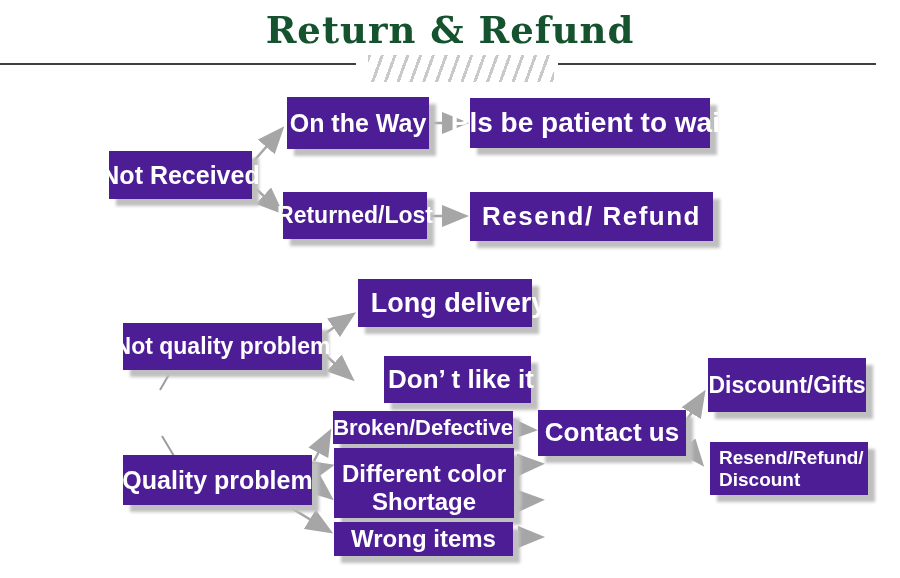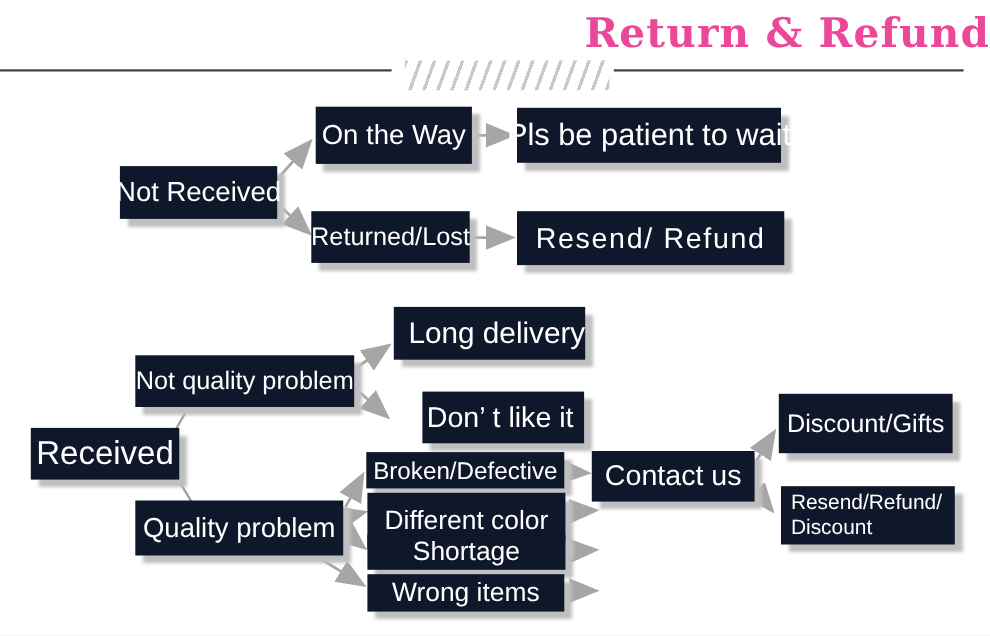--- a/index.html
+++ b/index.html
@@ -2,45 +2,45 @@
 <html><head>
 <meta charset="utf-8">
 <style>
   html,body{margin:0;padding:0;background:#e8e8e8;}
   #canvas{
     position:relative;width:900px;height:578px;background:#ffffff;
     overflow:hidden;font-family:"Liberation Sans",sans-serif;
   }
   
   .page-title{
-    position:absolute;top:8px;left:0;width:100%;text-align:right;
+    position:absolute;top:8px;left:0;width:100%;text-align:center;
     font-family:"DejaVu Serif","Liberation Serif",serif;
-    font-weight:bold;font-size:37px;color:#ec4899;letter-spacing:1px;
+    font-weight:bold;font-size:37px;color:#14532d;letter-spacing:1px;
   }
   .rule{position:absolute;top:63px;height:2px;background:#3f3f3f;}
   .rule-left{left:0;width:356px;}
   .rule-right{left:558px;width:318px;}
   .hatch{
     position:absolute;left:368px;top:55px;width:186px;height:27px;
     background:repeating-linear-gradient(110deg,#c9c9c9 0 3px,transparent 3px 12px);
   }
   
   .node{
-    position:absolute;background:#0f172a;color:#ffffff;
+    position:absolute;background:#4c1d95;color:#ffffff;
     display:flex;align-items:center;justify-content:center;
-    box-shadow:7px 7px 3px #bfbfbf;line-height:1.05;white-space:nowrap;
+    box-shadow:7px 7px 3px #bfbfbf;line-height:1.05;white-space:nowrap;font-weight:bold;
   }
   .n-not-received   {left:109px;top:151px;width:143px;height:48px;font-size:25px;}
   .n-on-the-way     {left:287px;top:97px; width:142px;height:52px;font-size:25px;}
   .n-pls-wait       {left:470px;top:98px; width:240px;height:50px;font-size:28px;}
   .n-returned-lost  {left:283px;top:192px;width:144px;height:47px;font-size:23px;align-items:center;}
   .n-resend-refund  {left:470px;top:192px;width:243px;height:49px;font-size:26px;letter-spacing:1.5px;}
   .n-received       {left:28px; top:389px;width:135px;height:47px;font-size:30px;}
   .n-not-quality    {left:123px;top:323px;width:199px;height:47px;font-size:23px;}
-  .n-long-delivery  {left:358px;top:279px;width:147px;height:48px;font-size:27px;justify-content:flex-end;padding-left:27px;}
+  .n-long-delivery  {left:358px;top:279px;width:147px;height:48px;font-size:27px;justify-content:center;padding-left:27px;}
   .n-dont-like      {left:360px;top:356px;width:147px;height:47px;font-size:26px;justify-content:flex-start;padding-left:4px;width:143px;margin-left:24px;}
   .n-quality-problem{left:123px;top:455px;width:189px;height:50px;font-size:25px;}
   .n-broken         {left:333px;top:411px;width:180px;height:33px;font-size:22px;}
   .n-diff-color     {left:334px;top:448px;width:180px;height:51px;font-size:24px;}
   .n-shortage       {left:334px;top:486px;width:180px;height:32px;font-size:24px;}
   .n-wrong-items    {left:334px;top:522px;width:179px;height:34px;font-size:24px;}
   .n-contact-us     {left:538px;top:410px;width:148px;height:46px;font-size:26px;}
   .n-discount-gifts {left:708px;top:358px;width:158px;height:54px;font-size:23px;}
   .n-rr-discount    {left:710px;top:442px;width:158px;height:53px;font-size:19px;
                      flex-direction:column;align-items:flex-start;justify-content:center;padding-left:9px;width:149px;}
@@ -100,23 +100,20 @@
     </div>
   <div class="node n-pls-wait">
       <span>Pls be patient to wait</span>
     </div>
   <div class="node n-returned-lost">
       <span>Returned/Lost</span>
     </div>
   <div class="node n-resend-refund">
       <span>Resend/ Refund</span>
     </div>
-  <div class="node n-received">
-      <span>Received</span>
-    </div>
   <div class="node n-not-quality">
       <span>Not quality problem</span>
     </div>
   <div class="node n-long-delivery">
       <span>Long delivery</span>
     </div>
   <div class="node n-dont-like">
       <span>Don’ t like it</span>
     </div>
   <div class="node n-quality-problem">

